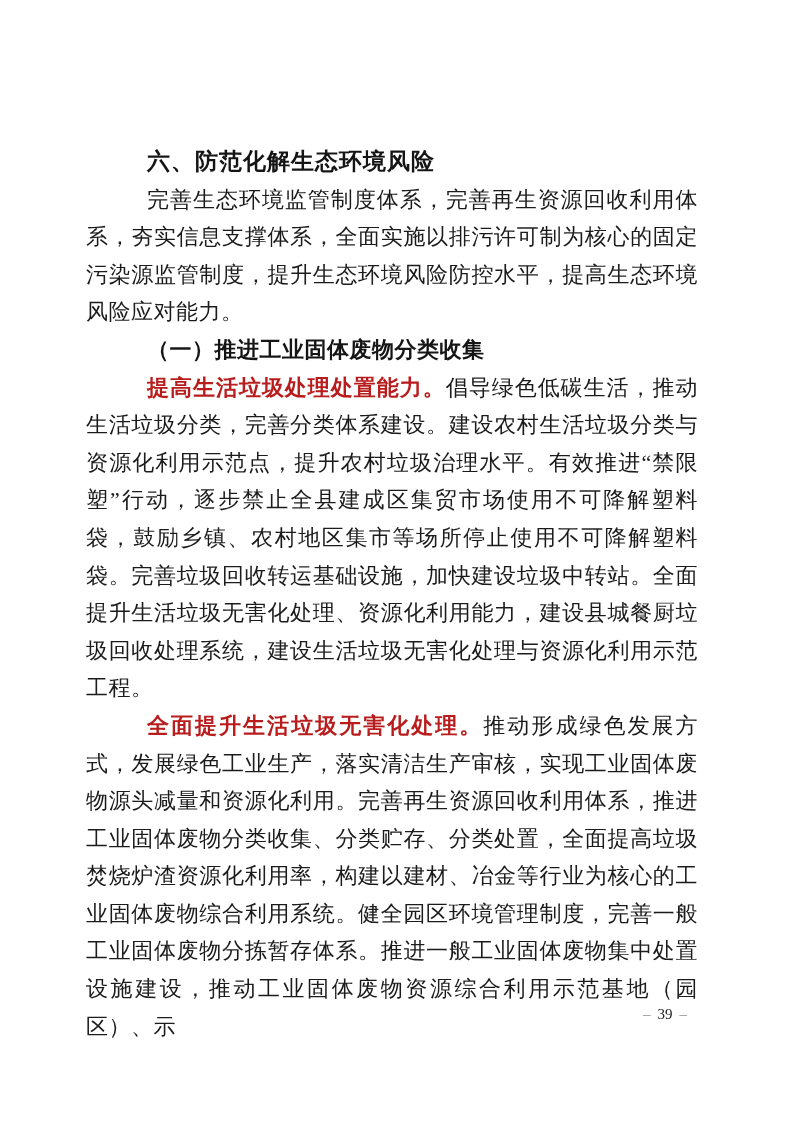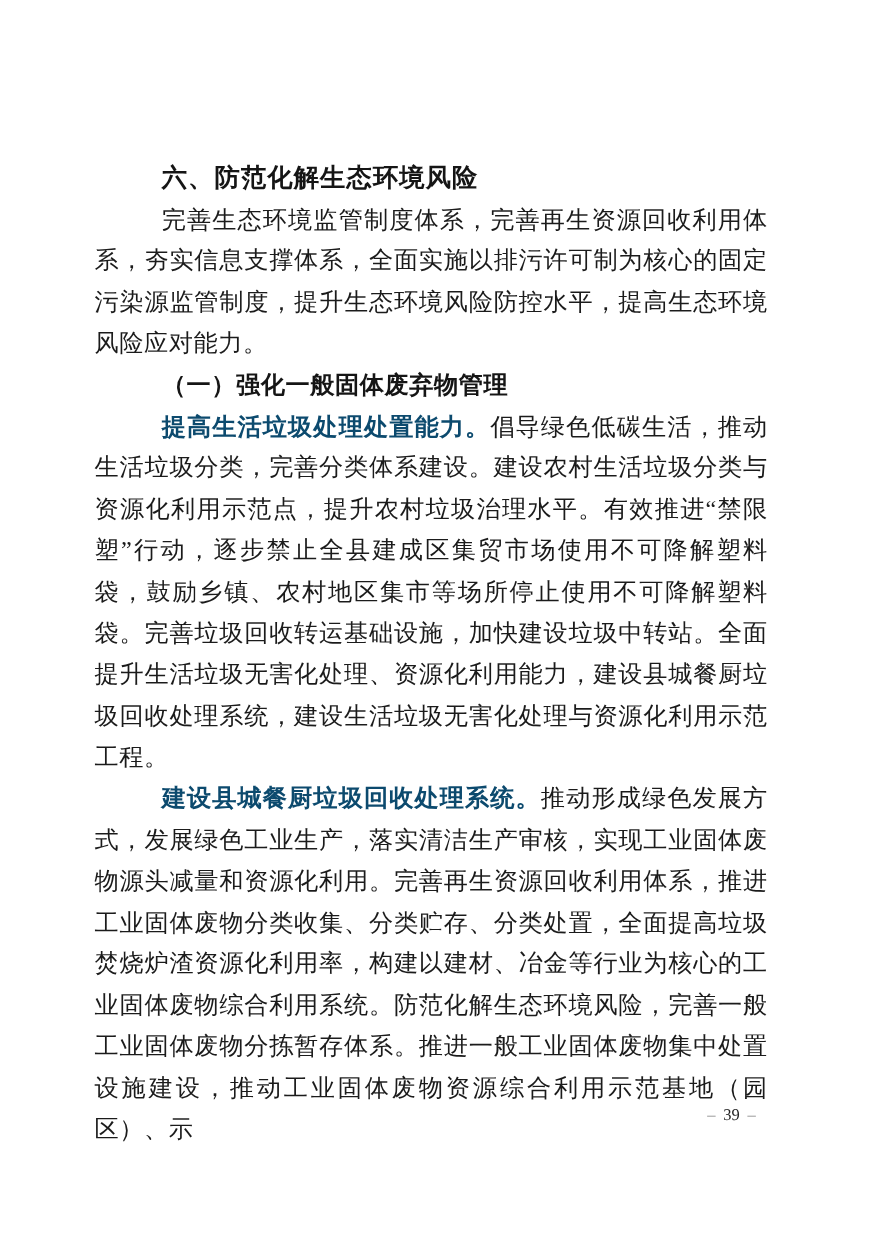--- a/index.html
+++ b/index.html
@@ -43,21 +43,21 @@
     text-indent: 61px;
     color: #151515;
   }
   .para {
     margin: 0;
     text-align: justify;
     text-indent: 61px;
   }
   .para .lead {
     font-weight: 700;
-    color: #0c4a6e;
+    color: #b91c1c;
   }
   .page-footer {
     position: absolute;
     top: 1002px;
     left: 636px;
     font-size: 15px;
     line-height: 24px;
     color: #222222;
     white-space: nowrap;
   }
@@ -70,23 +70,23 @@
 <body>
 
 <div class="page">
 
   <div class="content">
 
     <h1 class="section-heading">六、防范化解生态环境风险</h1>
 
     <p class="para">完善生态环境监管制度体系，完善再生资源回收利用体系，夯实信息支撑体系，全面实施以排污许可制为核心的固定污染源监管制度，提升生态环境风险防控水平，提高生态环境风险应对能力。</p>
 
-    <h2 class="subsection-heading">（一）强化一般固体废弃物管理</h2>
+    <h2 class="subsection-heading">（一）推进工业固体废物分类收集</h2>
 
     <p class="para"><strong class="lead">提高生活垃圾处理处置能力。</strong><span>倡导绿色低碳生活，推动生活垃圾分类，完善分类体系建设。建设农村生活垃圾分类与资源化利用示范点，提升农村垃圾治理水平。有效推进“禁限塑”行动，逐步禁止全县建成区集贸市场使用不可降解塑料袋，鼓励乡镇、农村地区集市等场所停止使用不可降解塑料袋。完善垃圾回收转运基础设施，加快建设垃圾中转站。全面提升生活垃圾无害化处理、资源化利用能力，建设县城餐厨垃圾回收处理系统，建设生活垃圾无害化处理与资源化利用示范工程。</span></p>
 
-    <p class="para"><strong class="lead">建设县城餐厨垃圾回收处理系统。</strong><span>推动形成绿色发展方式，发展绿色工业生产，落实清洁生产审核，实现工业固体废物源头减量和资源化利用。完善再生资源回收利用体系，推进工业固体废物分类收集、分类贮存、分类处置，全面提高垃圾焚烧炉渣资源化利用率，构建以建材、冶金等行业为核心的工业固体废物综合利用系统。防范化解生态环境风险，完善一般工业固体废物分拣暂存体系。推进一般工业固体废物集中处置设施建设，推动工业固体废物资源综合利用示范基地（园区）、示</span></p>
+    <p class="para"><strong class="lead">全面提升生活垃圾无害化处理。</strong><span>推动形成绿色发展方式，发展绿色工业生产，落实清洁生产审核，实现工业固体废物源头减量和资源化利用。完善再生资源回收利用体系，推进工业固体废物分类收集、分类贮存、分类处置，全面提高垃圾焚烧炉渣资源化利用率，构建以建材、冶金等行业为核心的工业固体废物综合利用系统。健全园区环境管理制度，完善一般工业固体废物分拣暂存体系。推进一般工业固体废物集中处置设施建设，推动工业固体废物资源综合利用示范基地（园区）、示</span></p>
 
   </div>
 
   <div class="page-footer"><span class="dash">–</span><span>39</span><span class="dash">–</span></div>
 
 </div>
 
 </body></html>

